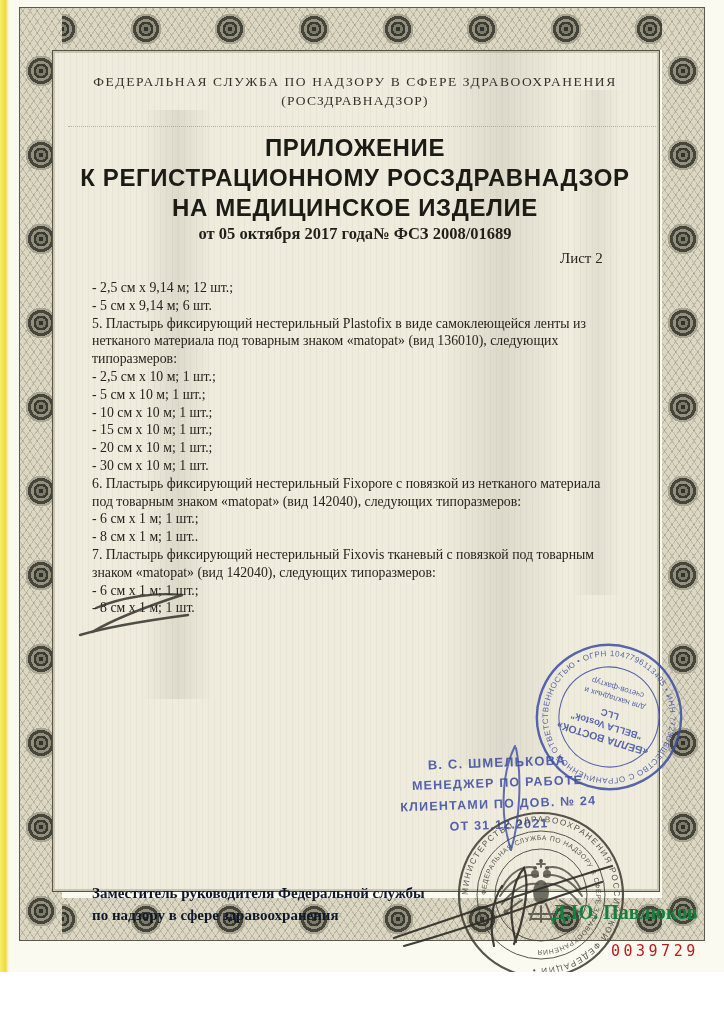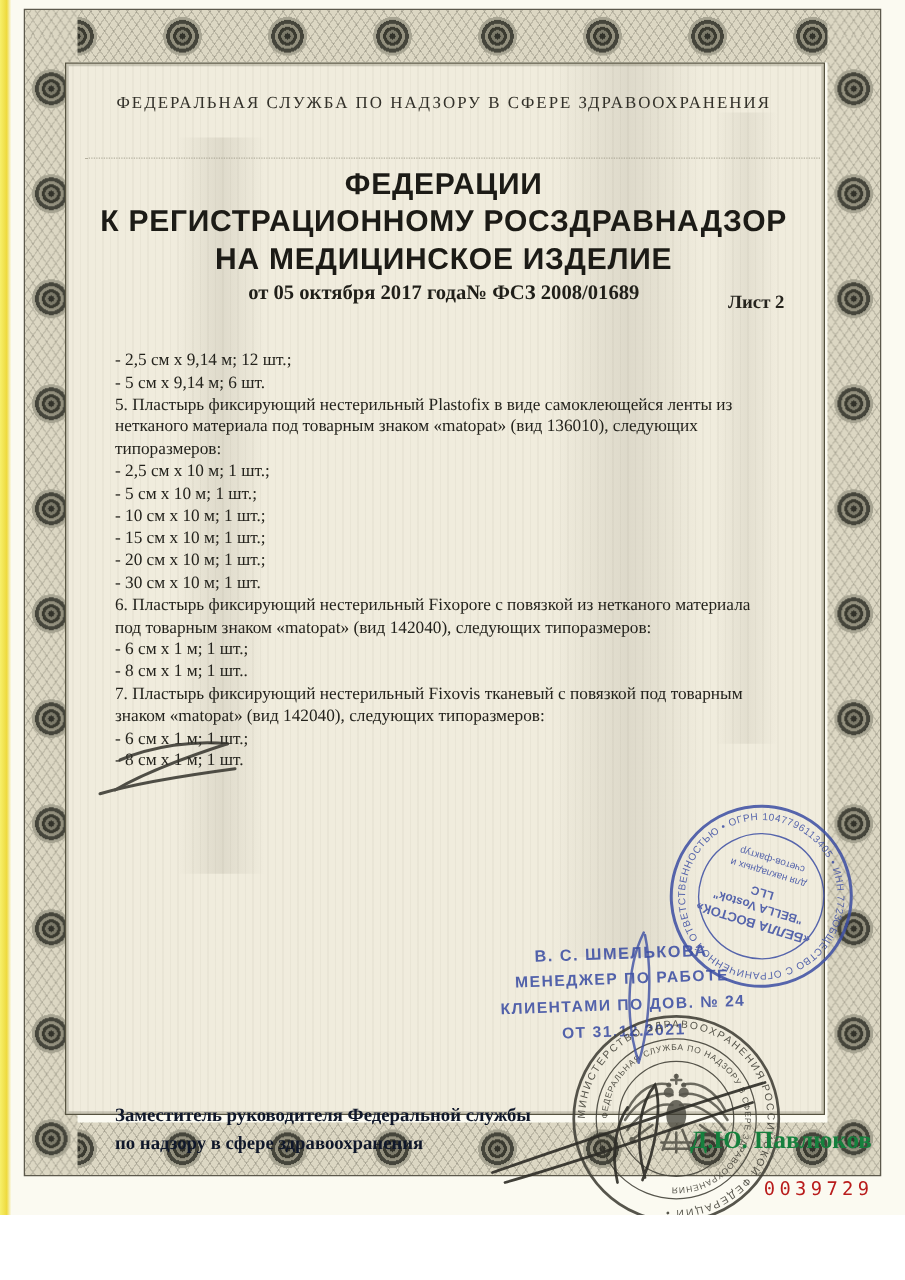--- a/index.html
+++ b/index.html
@@ -41,21 +41,21 @@
 
   .txt{position:absolute;color:#26241e;}
   .agency{left:56px;right:70px;text-align:center;font-size:13.5px;letter-spacing:1.6px;color:#33312a;}
   .agency2{letter-spacing:1.2px;}
   .dotted-rule{position:absolute;left:68px;top:126px;width:588px;border-top:1px dotted #9b9786;opacity:.7;}
 
   .doc-title{left:56px;right:70px;text-align:center;font-family:"Liberation Sans",sans-serif;
     font-weight:bold;font-size:24px;letter-spacing:.6px;color:#1c1b16;}
   .date-row{left:56px;right:70px;top:224px;display:flex;justify-content:center;
     font-weight:bold;font-size:16.5px;color:#201f19;}
-  .sheet{top:234px;left:560px;width:90px;text-align:center;font-weight:bold;font-size:15px;color:#26241e;}
+  .sheet{top:250px;left:560px;width:90px;text-align:left;font-weight:normal;font-size:15px;color:#26241e;}
 
   .body-text{left:92px;top:279px;width:566px;font-size:13.8px;line-height:17.8px;
     white-space:pre-line;color:#24231d;}
 
   .sig-block{left:92px;top:882px;font-weight:bold;font-size:15px;line-height:22px;color:#0f172a;}
   .sig-name{left:528px;top:901px;font-weight:bold;font-size:20px;color:#15803d;z-index:6;margin-left:24px;}
   .serial{left:579px;top:942px;font-family:"DejaVu Sans Mono",monospace;font-size:15px;
     letter-spacing:3.5px;color:#b91c1c;z-index:6;margin-left:32px;}
 
   .stamp{position:absolute;pointer-events:none;}
@@ -76,24 +76,25 @@
   <div class="band-frame"></div>
   <div class="band h top"></div>
   <div class="band h bottom"></div>
   <div class="band v left"></div>
   <div class="band v right"></div>
   <div class="paper"></div>
   <div class="inner-frame"></div>
   <div class="texture"></div>
 
   <div class="txt agency" style="top:74px">ФЕДЕРАЛЬНАЯ СЛУЖБА ПО НАДЗОРУ В СФЕРЕ ЗДРАВООХРАНЕНИЯ</div>
+  <div class="txt agency agency2" style="top:93px">(РОСЗДРАВНАДЗОР)</div>
 
   <div class="dotted-rule"></div>
 
-  <div class="txt doc-title" style="top:134px">ФЕДЕРАЦИИ</div>
+  <div class="txt doc-title" style="top:134px">ПРИЛОЖЕНИЕ</div>
   <div class="txt doc-title" style="top:164px">К РЕГИСТРАЦИОННОМУ РОСЗДРАВНАДЗОР</div>
   <div class="txt doc-title" style="top:194px">НА МЕДИЦИНСКОЕ ИЗДЕЛИЕ</div>
 
   <div class="txt date-row">
     <span>от  05 октября 2017 года</span>
     <span>№  ФСЗ 2008/01689</span>
   </div>
 
   <div class="txt sheet">Лист 2</div>
 

